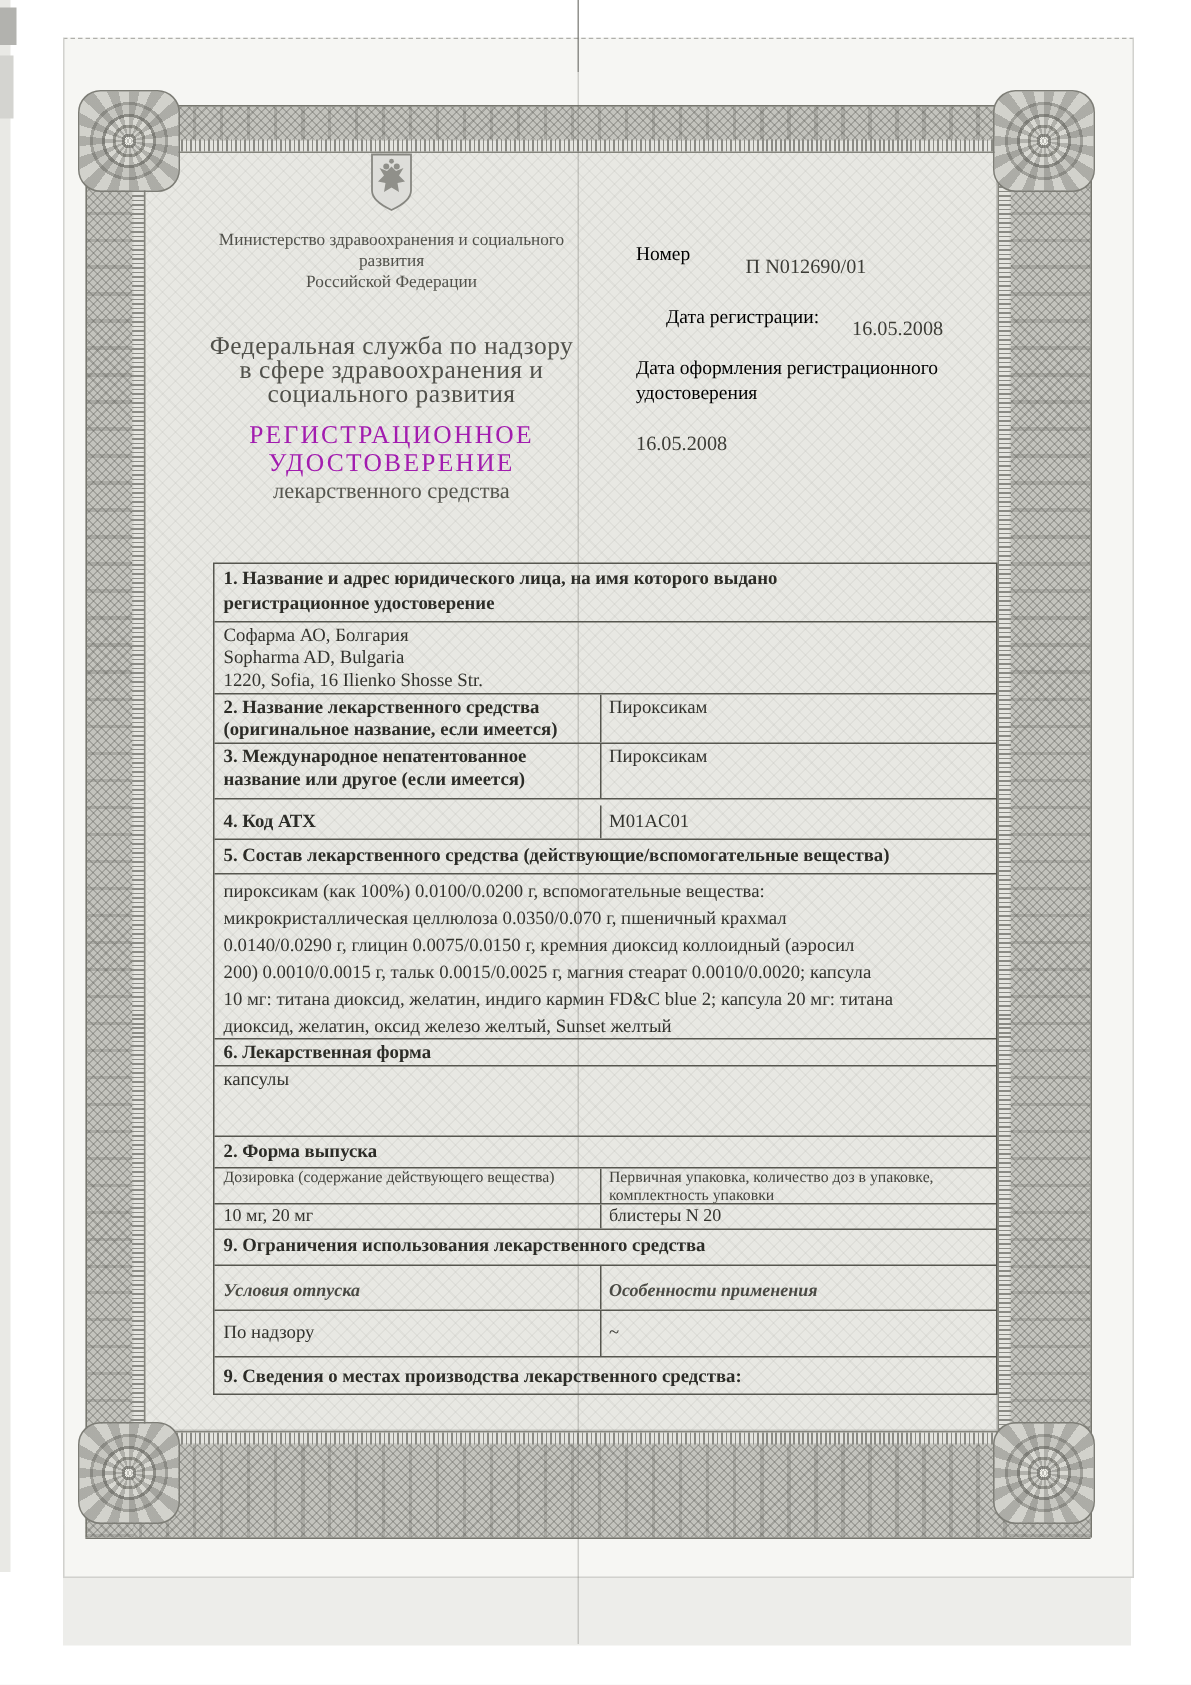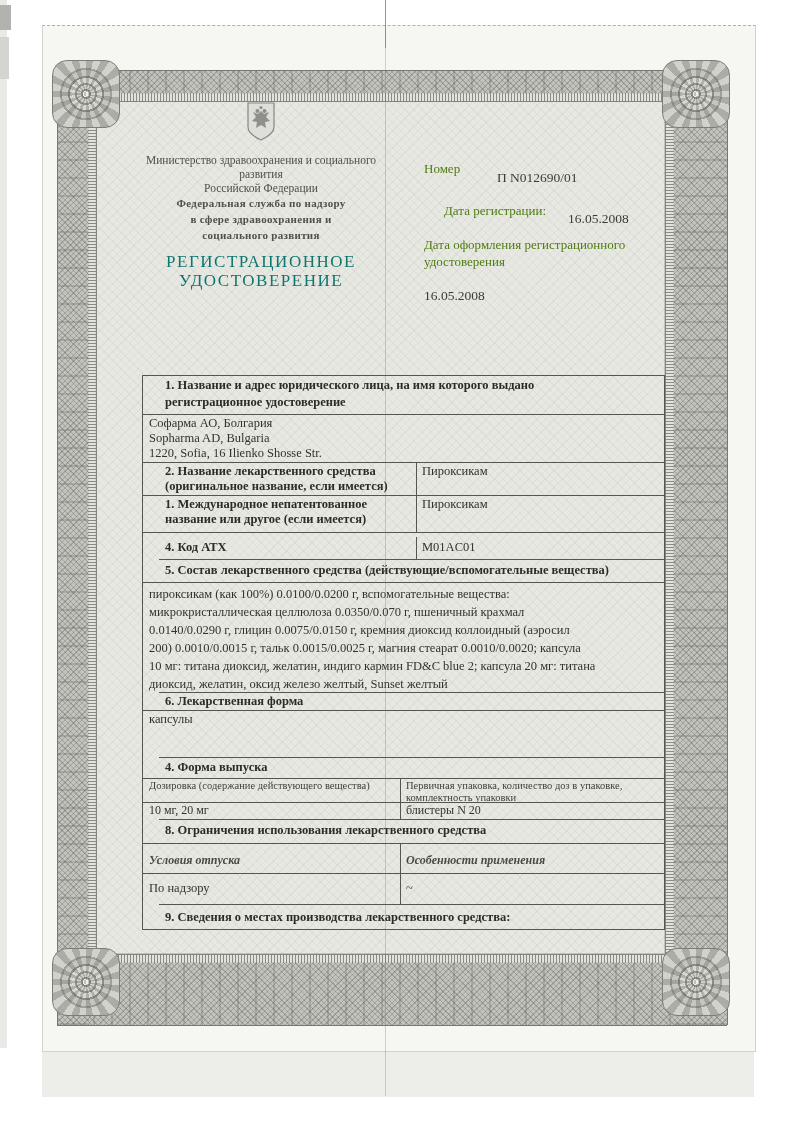--- a/index.html
+++ b/index.html
@@ -66,35 +66,35 @@
     background-color:#e8e8e3;
     background-image:
       repeating-linear-gradient(45deg, rgba(170,170,164,.14) 0 1px, transparent 1px 6px),
       repeating-linear-gradient(-45deg, rgba(170,170,164,.14) 0 1px, transparent 1px 6px);
     box-shadow:inset 0 0 0 1px rgba(130,130,124,.35);
   }
   
   .left-head{position:absolute;left:125px;top:100px;width:272px;text-align:center;z-index:20;color:var(--head-ink);}
   .emblem{display:block;margin:0 auto 7px auto;}
   .ministry{font-size:11.5px;line-height:14px;white-space:pre-line;}
-  .service{font-size:11px;line-height:16px;margin-top:0;white-space:pre-line;letter-spacing:.3px;font-weight:bold;}
-  .doc-title{font-size:17px;line-height:19px;margin-top:9px;letter-spacing:1.5px;white-space:pre-line;color:#0f766e;}
+  .service{font-size:17px;line-height:16px;margin-top:28px;white-space:pre-line;letter-spacing:.3px;}
+  .doc-title{font-size:17px;line-height:19px;margin-top:9px;letter-spacing:1.5px;white-space:pre-line;color:#a21caf;}
   .doc-subtitle{font-size:15px;line-height:18px;margin-top:1px;color:#55554e;}
-  .rh{position:absolute;z-index:20;font-size:13px;color:#4d7c0f;}
+  .rh{position:absolute;z-index:20;font-size:13px;color:#000000;}
   .rh.val{font-size:13.5px;color:#3c3c36;}
   .pre{white-space:pre-line;}
   
   .tbl{position:absolute;left:142px;top:375px;width:521px;z-index:20;
     border:1px solid var(--ln);font-size:12.5px;color:var(--ink);}
   .row{box-sizing:border-box;border-top:1px solid var(--ln);overflow:hidden;}
   .row:first-child{border-top:none;}
   .row.split{display:flex;}
   .cl{box-sizing:border-box;width:258px;border-right:1px solid var(--ln);padding:1px 6px;}
   .cr{box-sizing:border-box;flex:1;padding:1px 5px;}
-  .b{font-weight:bold;color:#2c2c27;margin-left:16px;}
+  .b{font-weight:bold;color:#2c2c27;}
   .pad{padding:1px 6px;}
   .small{font-size:10.5px;line-height:12px;color:#42423c;}
   .ital{font-style:italic;font-size:12px;color:#4a4a44;font-weight:bold;}
   .s1h{height:38px;line-height:17px;}
   .s1b{height:48px;line-height:15px;}
   .s2{height:33px;line-height:15px;justify-content:flex-end;}
   .s3{height:37px;line-height:15px;}
   .s4{height:27px;padding-top:4px;justify-content:center;}
   .s4 .cl,.s4 .cr{padding-top:3px;}
   .s5h{height:23px;padding-top:3px;}
@@ -144,20 +144,21 @@
       <path d="M20 11 l-3 3 -5 -2 3 5 -4 4 5 1 -1 6 5 -3 5 3 -1 -6 5 -1 -4 -4 3 -5 -5 2 z" fill="#90908a"></path>
     </svg>
     <div class="ministry">Министерство здравоохранения и социального
 развития
 Российской Федерации</div>
     <div class="service">Федеральная служба по надзору
 в сфере здравоохранения и
 социального развития</div>
     <div class="doc-title">РЕГИСТРАЦИОННОЕ
 УДОСТОВЕРЕНИЕ</div>
+    <div class="doc-subtitle">лекарственного средства</div>
   </div>
 
   <div class="rh" style="left:424px;top:161px;">Номер</div>
   <div class="rh val" style="left:497px;top:170px;">П N012690/01</div>
   <div class="rh" style="left:444px;top:203px;">Дата регистрации:</div>
   <div class="rh val" style="left:568px;top:211px;">16.05.2008</div>
   <div class="rh pre" style="left:424px;top:236px;width:255px;line-height:17px;">Дата оформления регистрационного
 удостоверения</div>
   <div class="rh val" style="left:424px;top:288px;">16.05.2008</div>
 
@@ -168,53 +169,53 @@
 Sopharma AD, Bulgaria
 1220, Sofia, 16 Ilienko Shosse Str.</div>
 
     <div class="row split s2">
       <div class="cl b pre">2. Название лекарственного средства
 (оригинальное название, если имеется)</div>
       <div class="cr">Пироксикам</div>
     </div>
 
     <div class="row split s3">
-      <div class="cl b pre">1. Международное непатентованное
+      <div class="cl b pre">3. Международное непатентованное
 название или другое (если имеется)</div>
       <div class="cr">Пироксикам</div>
     </div>
 
     <div class="row split s4">
       <div class="cl b">4. Код АТХ</div>
       <div class="cr">M01AC01</div>
     </div>
 
     <div class="row s5h pad b">5. Состав лекарственного средства (действующие/вспомогательные вещества)</div>
     <div class="row s5b pad pre">пироксикам (как 100%) 0.0100/0.0200 г, вспомогательные вещества:
 микрокристаллическая целлюлоза 0.0350/0.070 г, пшеничный крахмал
 0.0140/0.0290 г, глицин 0.0075/0.0150 г, кремния диоксид коллоидный (аэросил
 200) 0.0010/0.0015 г, тальк 0.0015/0.0025 г, магния стеарат 0.0010/0.0020; капсула
 10 мг: титана диоксид, желатин, индиго кармин FD&amp;C blue 2; капсула 20 мг: титана
 диоксид, желатин, оксид железо желтый, Sunset желтый</div>
 
     <div class="row s6h pad b">6. Лекарственная форма</div>
     <div class="row s6b pad">капсулы</div>
 
-    <div class="row s7h pad b">4. Форма выпуска</div>
+    <div class="row s7h pad b">2. Форма выпуска</div>
     <div class="row split s7c">
       <div class="cl small">Дозировка (содержание действующего вещества)</div>
       <div class="cr small pre">Первичная упаковка, количество доз в упаковке,
 комплектность упаковки</div>
     </div>
     <div class="row split s7r">
       <div class="cl">10 мг, 20 мг</div>
       <div class="cr">блистеры N 20</div>
     </div>
 
-    <div class="row s8h pad b">8. Ограничения использования лекарственного средства</div>
+    <div class="row s8h pad b">9. Ограничения использования лекарственного средства</div>
     <div class="row split s8l">
       <div class="cl ital">Условия отпуска</div>
       <div class="cr ital">Особенности применения</div>
     </div>
     <div class="row split s8v">
       <div class="cl">По надзору</div>
       <div class="cr">~</div>
     </div>
 
     <div class="row s9h pad b">9. Сведения о местах производства лекарственного средства:</div>

